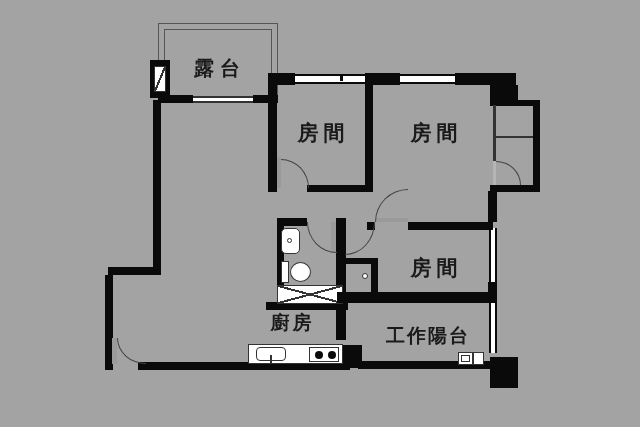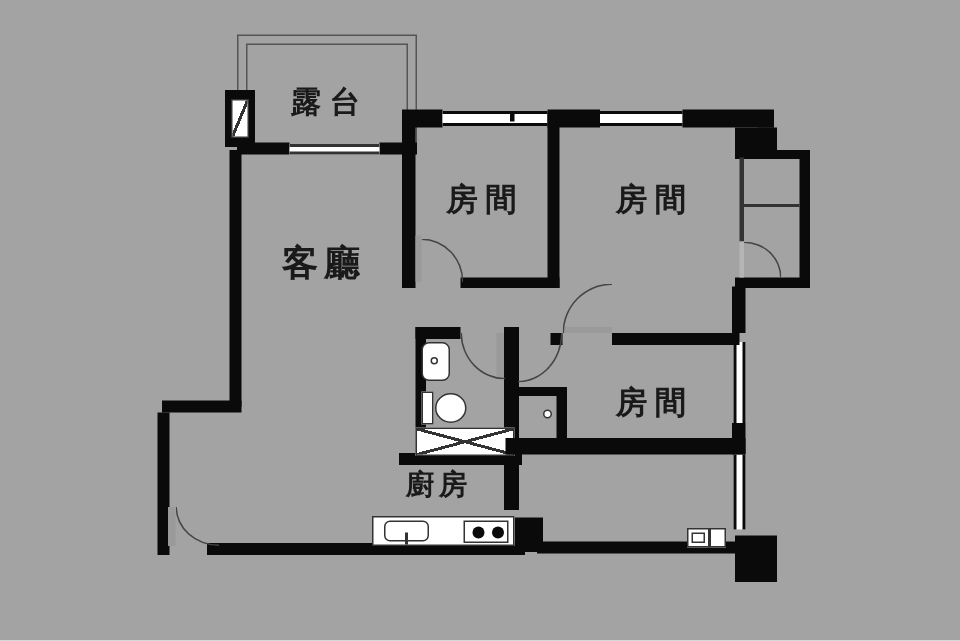--- a/index.html
+++ b/index.html
@@ -111,19 +111,19 @@
   <div class="abs" style="left:270px;top:355px;width:2px;height:8px;background:#333;"></div>
   <div class="outline" style="left:309px;top:347px;width:30px;height:15px;"></div>
   <div class="dot" style="left:315px;top:351px;width:8px;height:8px;"></div>
   <div class="dot" style="left:328px;top:351px;width:8px;height:8px;"></div>
 
   <div class="outline" style="left:458px;top:352px;width:26px;height:13px;"></div>
   <div class="outline" style="left:461px;top:355px;width:9px;height:7px;border-width:1px;"></div>
   <div class="abs" style="left:472px;top:352px;width:2px;height:13px;background:#333;"></div>
 
   <div class="label" style="left:217px;top:68px;font-size:20px;letter-spacing:6px;padding-left:6px;">露台</div>
-  <div class="label" style="left:214px;top:175px;font-size:24px;letter-spacing:4px;padding-left:4px;">客廳</div>
   <div class="label" style="left:321px;top:133px;font-size:21px;letter-spacing:5px;padding-left:5px;">房間</div>
   <div class="label" style="left:434px;top:133px;font-size:21px;letter-spacing:5px;padding-left:5px;">房間</div>
   <div class="label" style="left:434px;top:268px;font-size:21px;letter-spacing:5px;padding-left:5px;">房間</div>
   <div class="label" style="left:291px;top:323px;font-size:19px;letter-spacing:3px;padding-left:3px;">廚房</div>
+  <div class="label" style="left:427px;top:336px;font-size:19px;letter-spacing:2px;padding-left:2px;">工作陽台</div>
 
 </div>
 
 </body></html>

